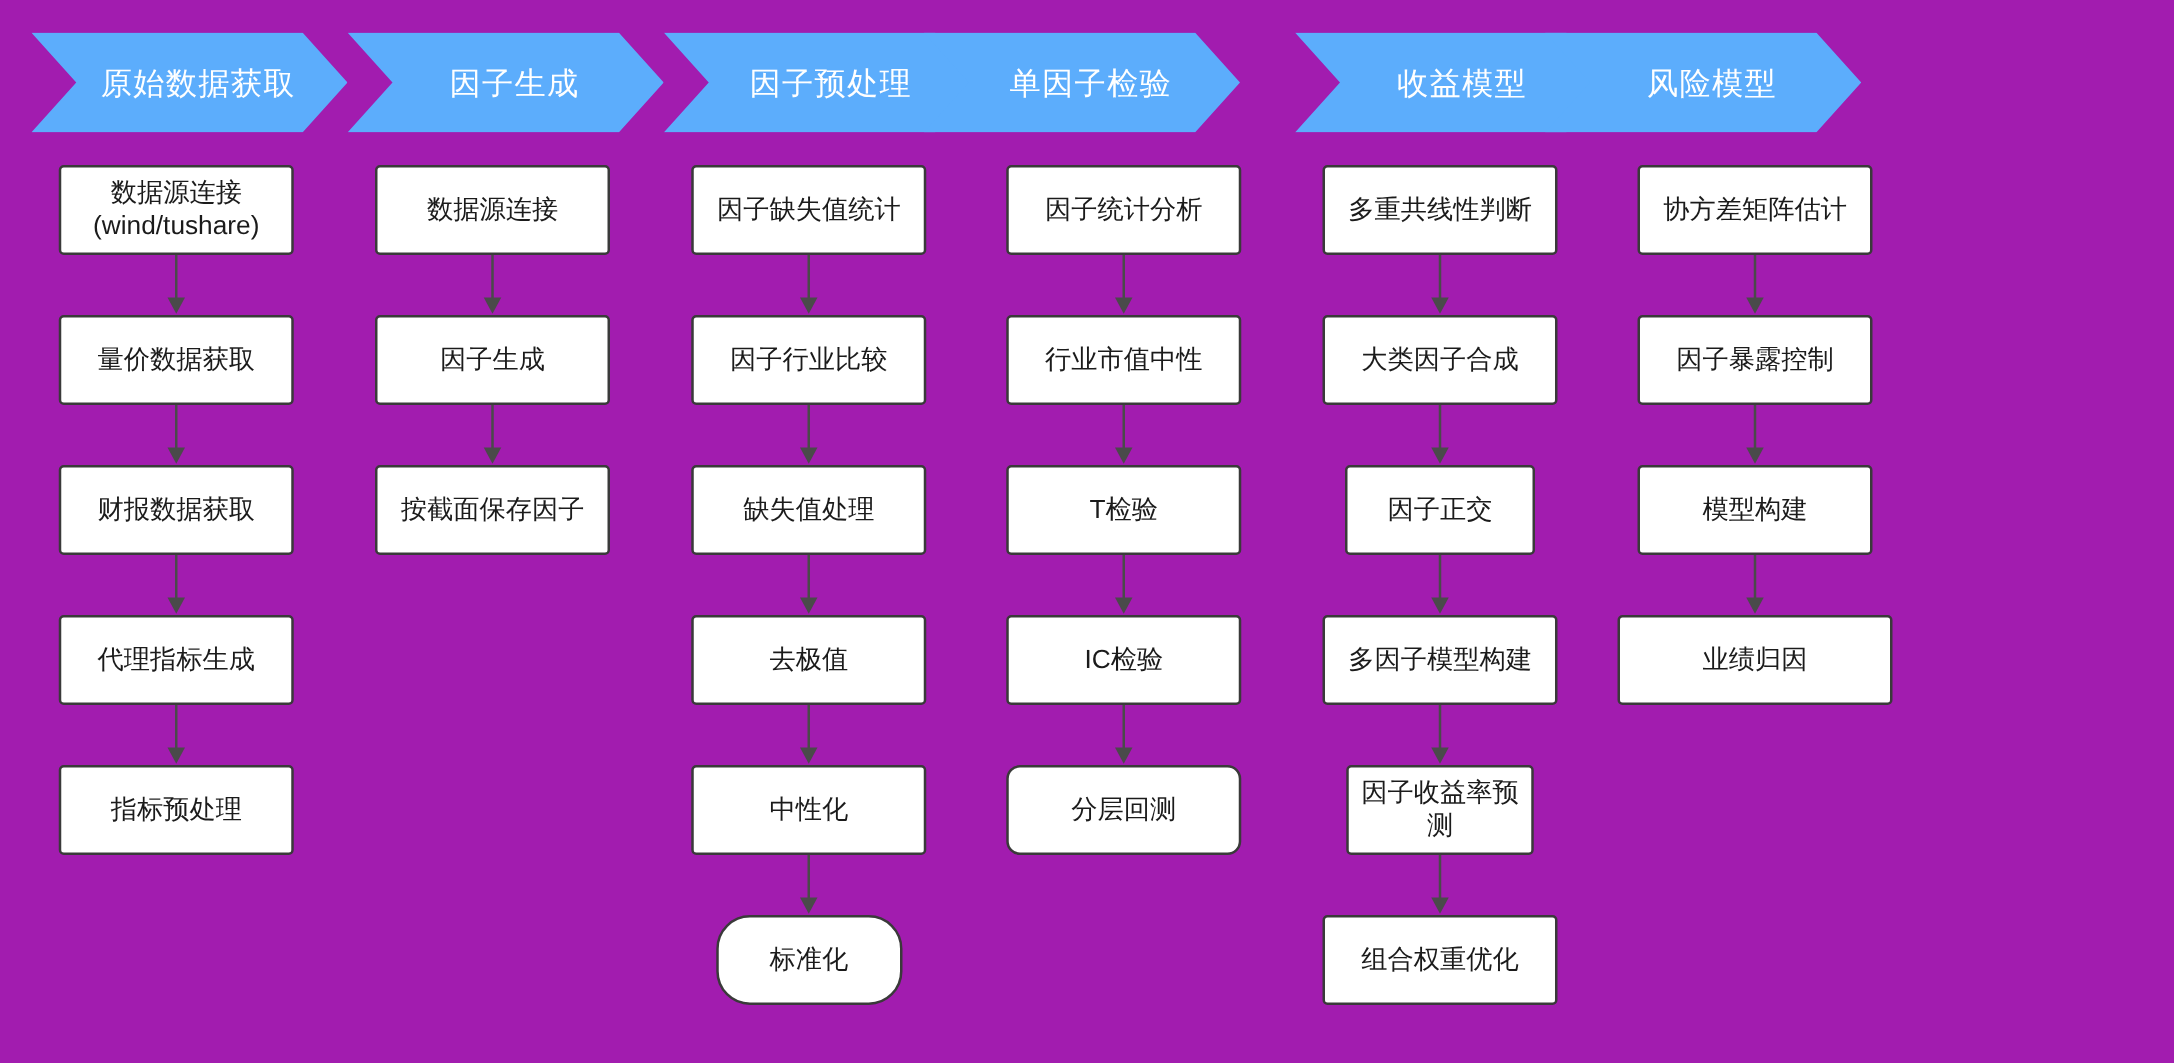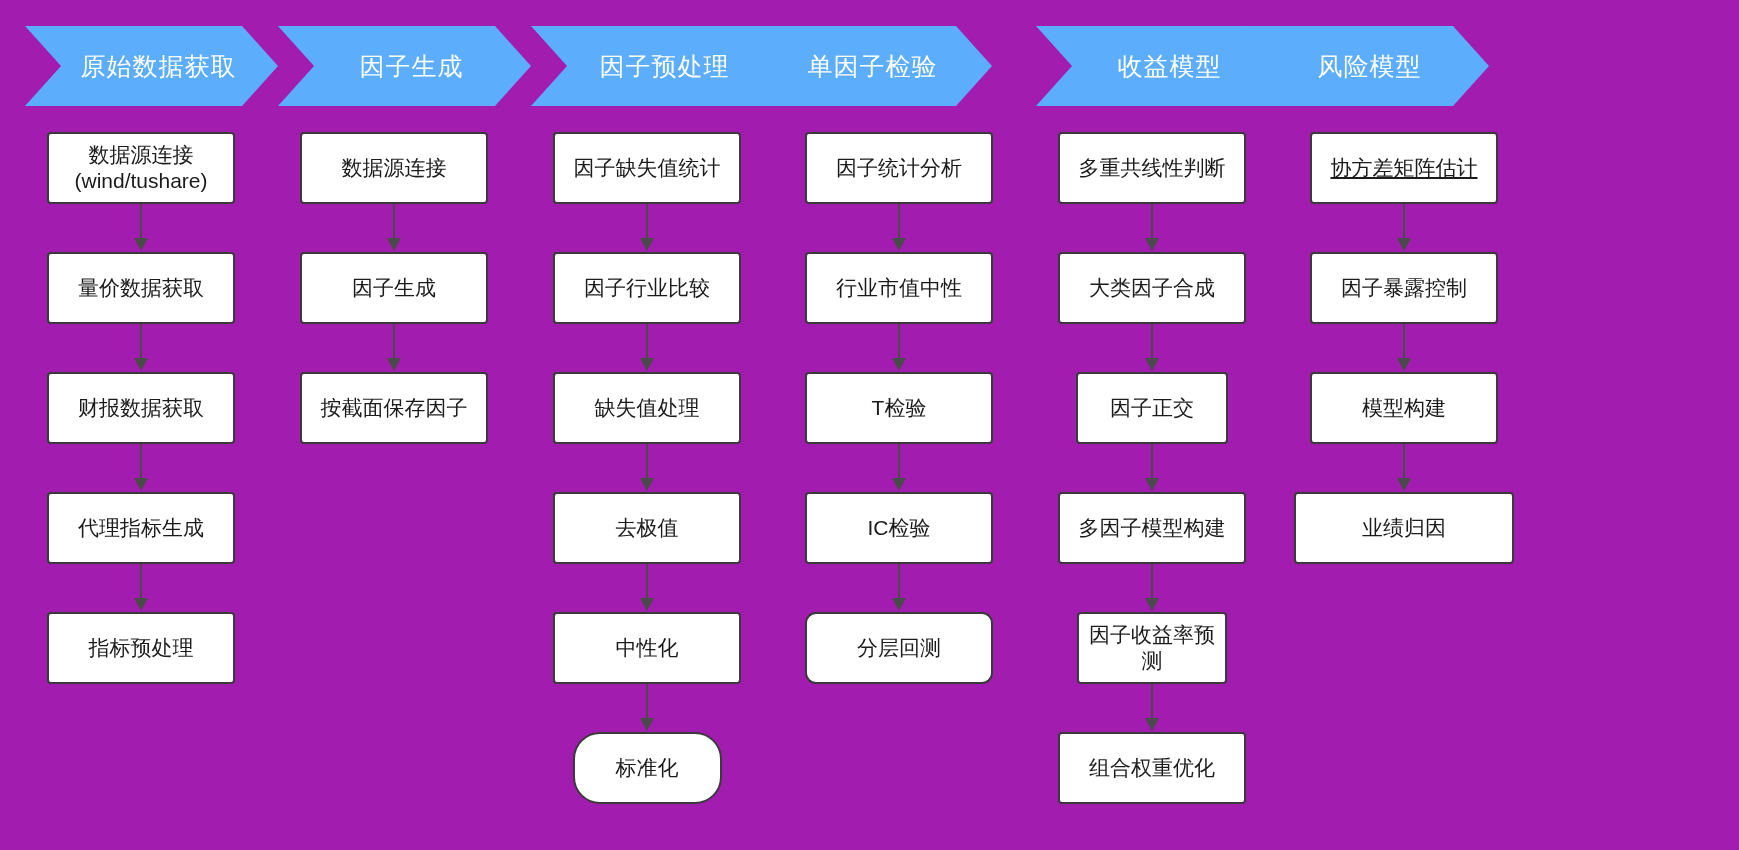--- a/index.html
+++ b/index.html
@@ -251,21 +251,21 @@
           <div class="head"></div>
         </div>
         <div class="node" style="width: 150px;">因子收益率预测</div>
         <div class="connector">
           <div class="shaft"></div>
           <div class="head"></div>
         </div>
         <div class="node" style="width: 188px;">组合权重优化</div>
       </div>
       <div class="column" style="position: absolute; left: 1310px; top: 0px; width: 188px;">
-        <div class="node" style="width: 188px; text-decoration: underline;">协方差矩阵估计</div>
+        <div class="node" style="width: 188px;">协方差矩阵估计</div>
         <div class="connector">
           <div class="shaft"></div>
           <div class="head"></div>
         </div>
         <div class="node" style="width: 188px;">因子暴露控制</div>
         <div class="connector">
           <div class="shaft"></div>
           <div class="head"></div>
         </div>
         <div class="node" style="width: 188px;">模型构建</div>

